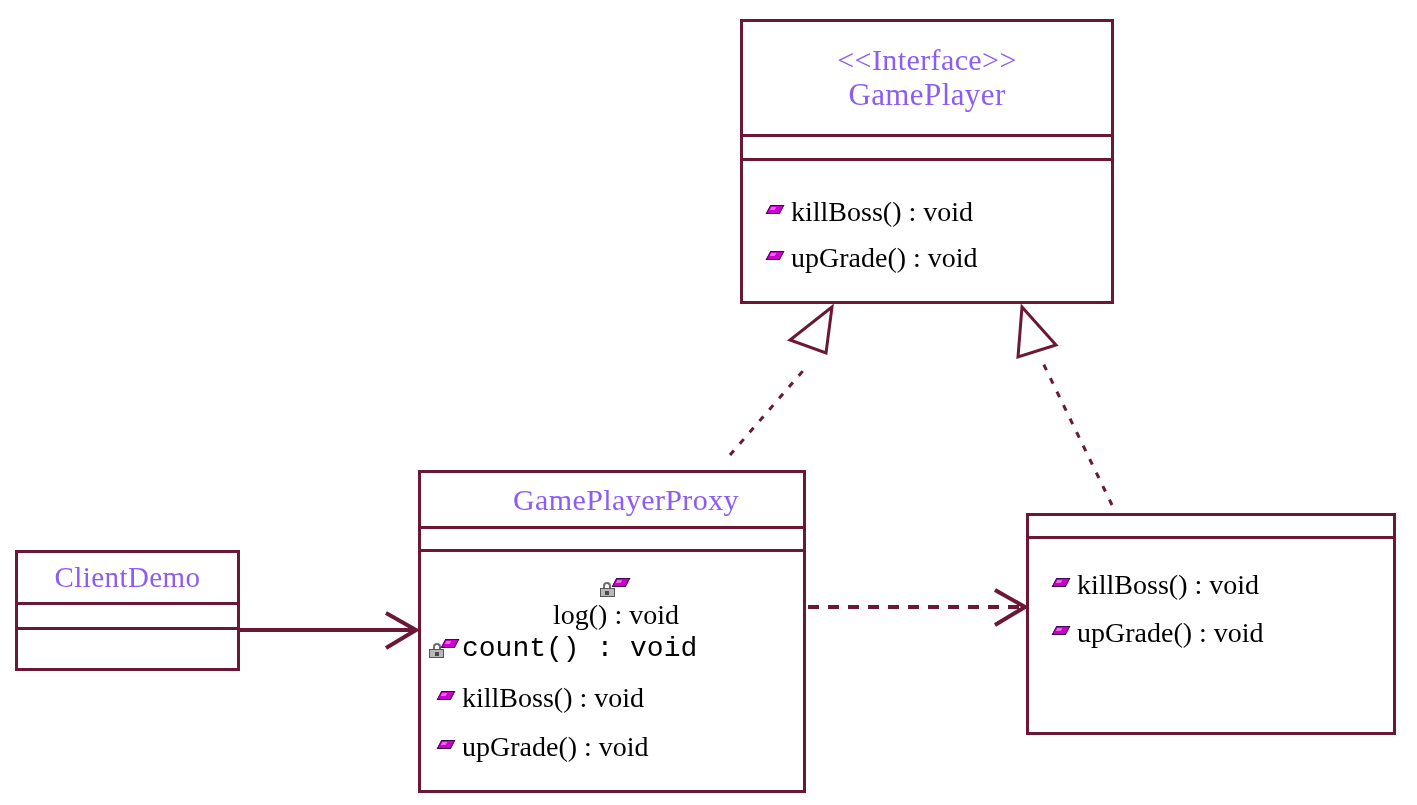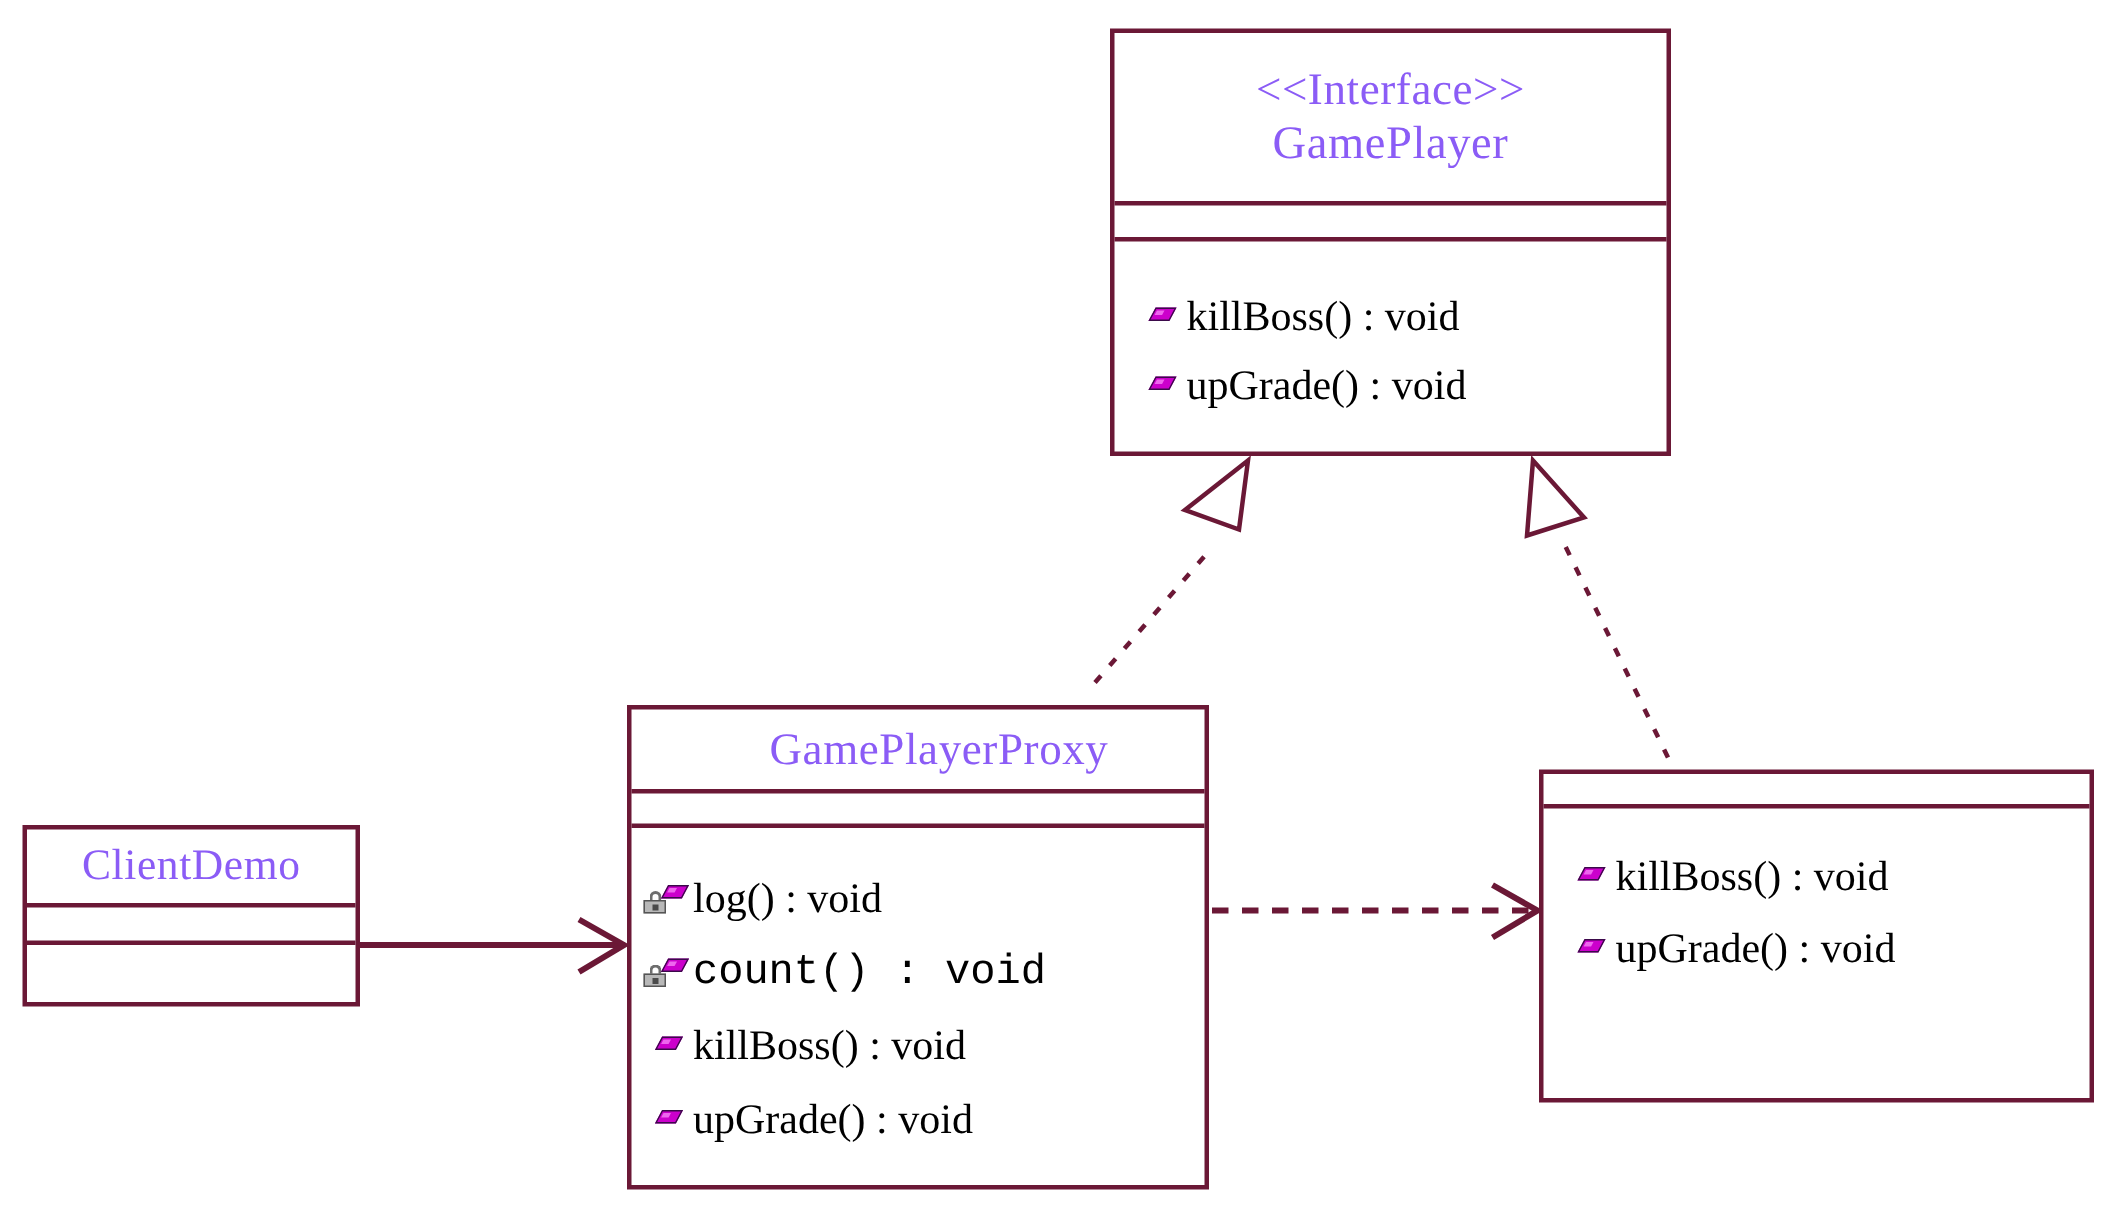--- a/index.html
+++ b/index.html
@@ -201,21 +201,21 @@
     </div>
   </div>
 
   <div class="uml-class" style="left:418px; top:470px; width:388px; height:323px;">
     <div class="compartment name" style="height:56px;padding-left:28px;">
       <span class="class-title" style="font-size:30px;">GamePlayerProxy</span>
     </div>
     <div class="compartment attrs" style="height:23px;"></div>
     <div class="compartment ops" style="padding:23px 0 0 8px;">
       <ul class="member-list">
-        <li class="member" style="font-size:28px; height:49px;">
+        <li class="member" style="font-size:28px; height:49px;flex-direction:column;">
           <span class="member-icons" style="width:33px;">
             <span class="icon-lock" style="left:0px; top:7px;">
               <span class="shackle"></span>
                 <span class="body"></span>
                 <span class="keyhole"></span>
             </span>
             <span class="icon-method" style="left:14px; top:3px;"></span>
           </span>
           <span class="member-label">log() : void</span>
         </li>

